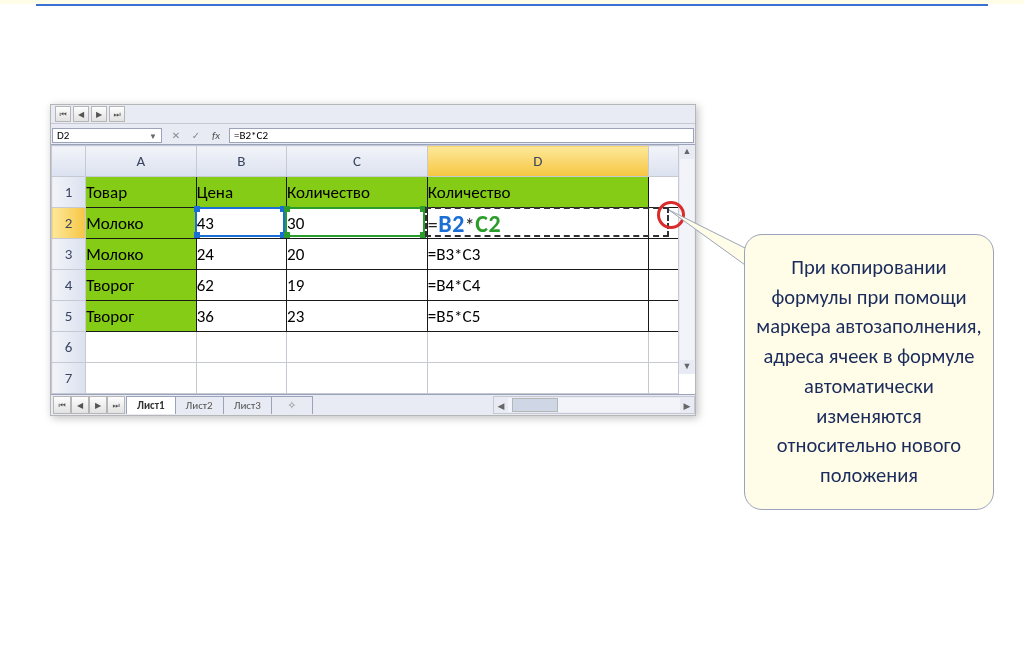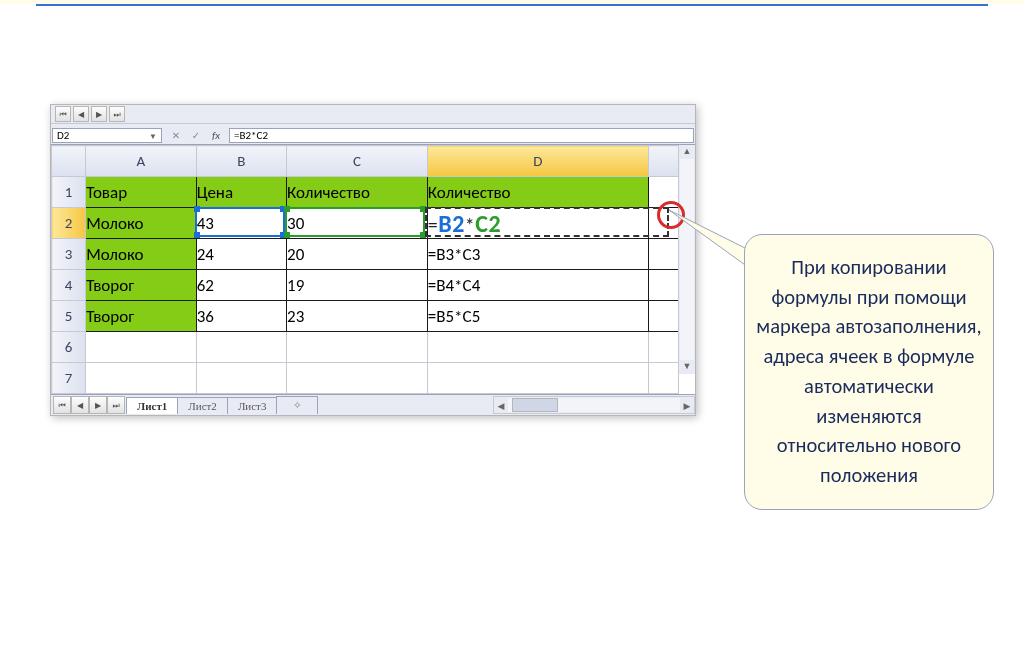--- a/index.html
+++ b/index.html
@@ -204,21 +204,20 @@
     padding: 0 2px;
   }
   .tab-nav .nav-btn { width: 16px; height: 16px; }
   .tab {
     padding: 2px 10px;
     border: 1px solid #9aa3b9;
     border-bottom: none;
     background: #e8ebf3;
     margin-left: -1px;
     color: #555;
-    font-family: Liberation Serif, serif;
   }
   .tab.active {
     background: #fff;
     font-weight: bold;
     color: #333;
   }
   .tab-add {
     width: 20px;
     text-align: center;
     color: #888;

